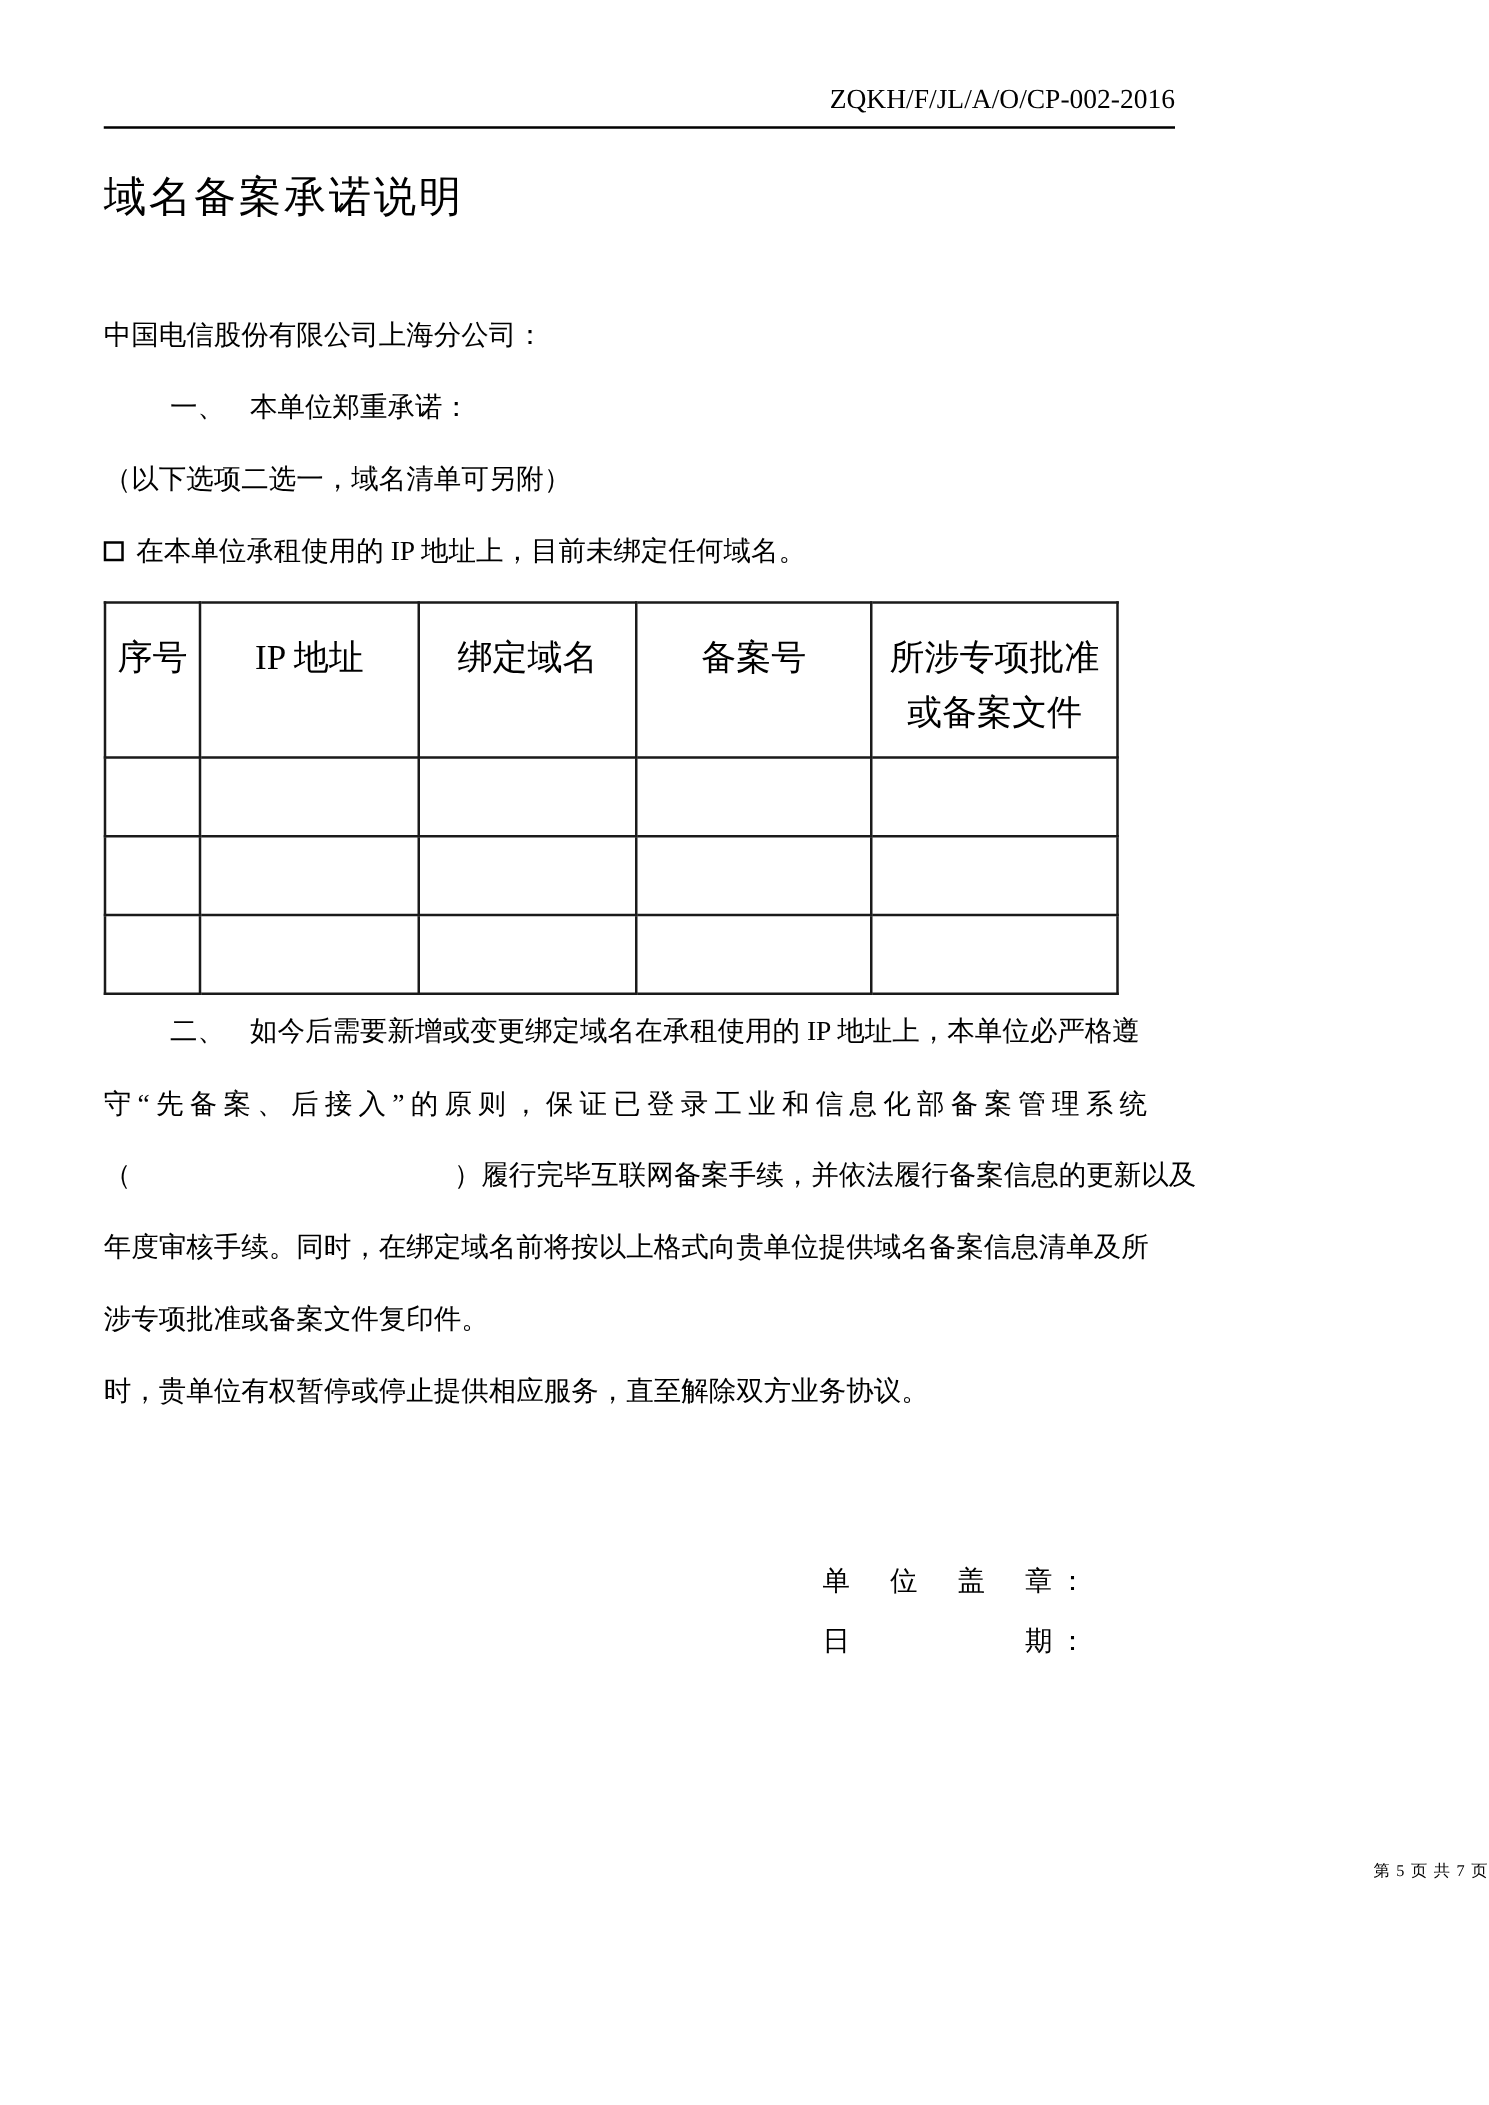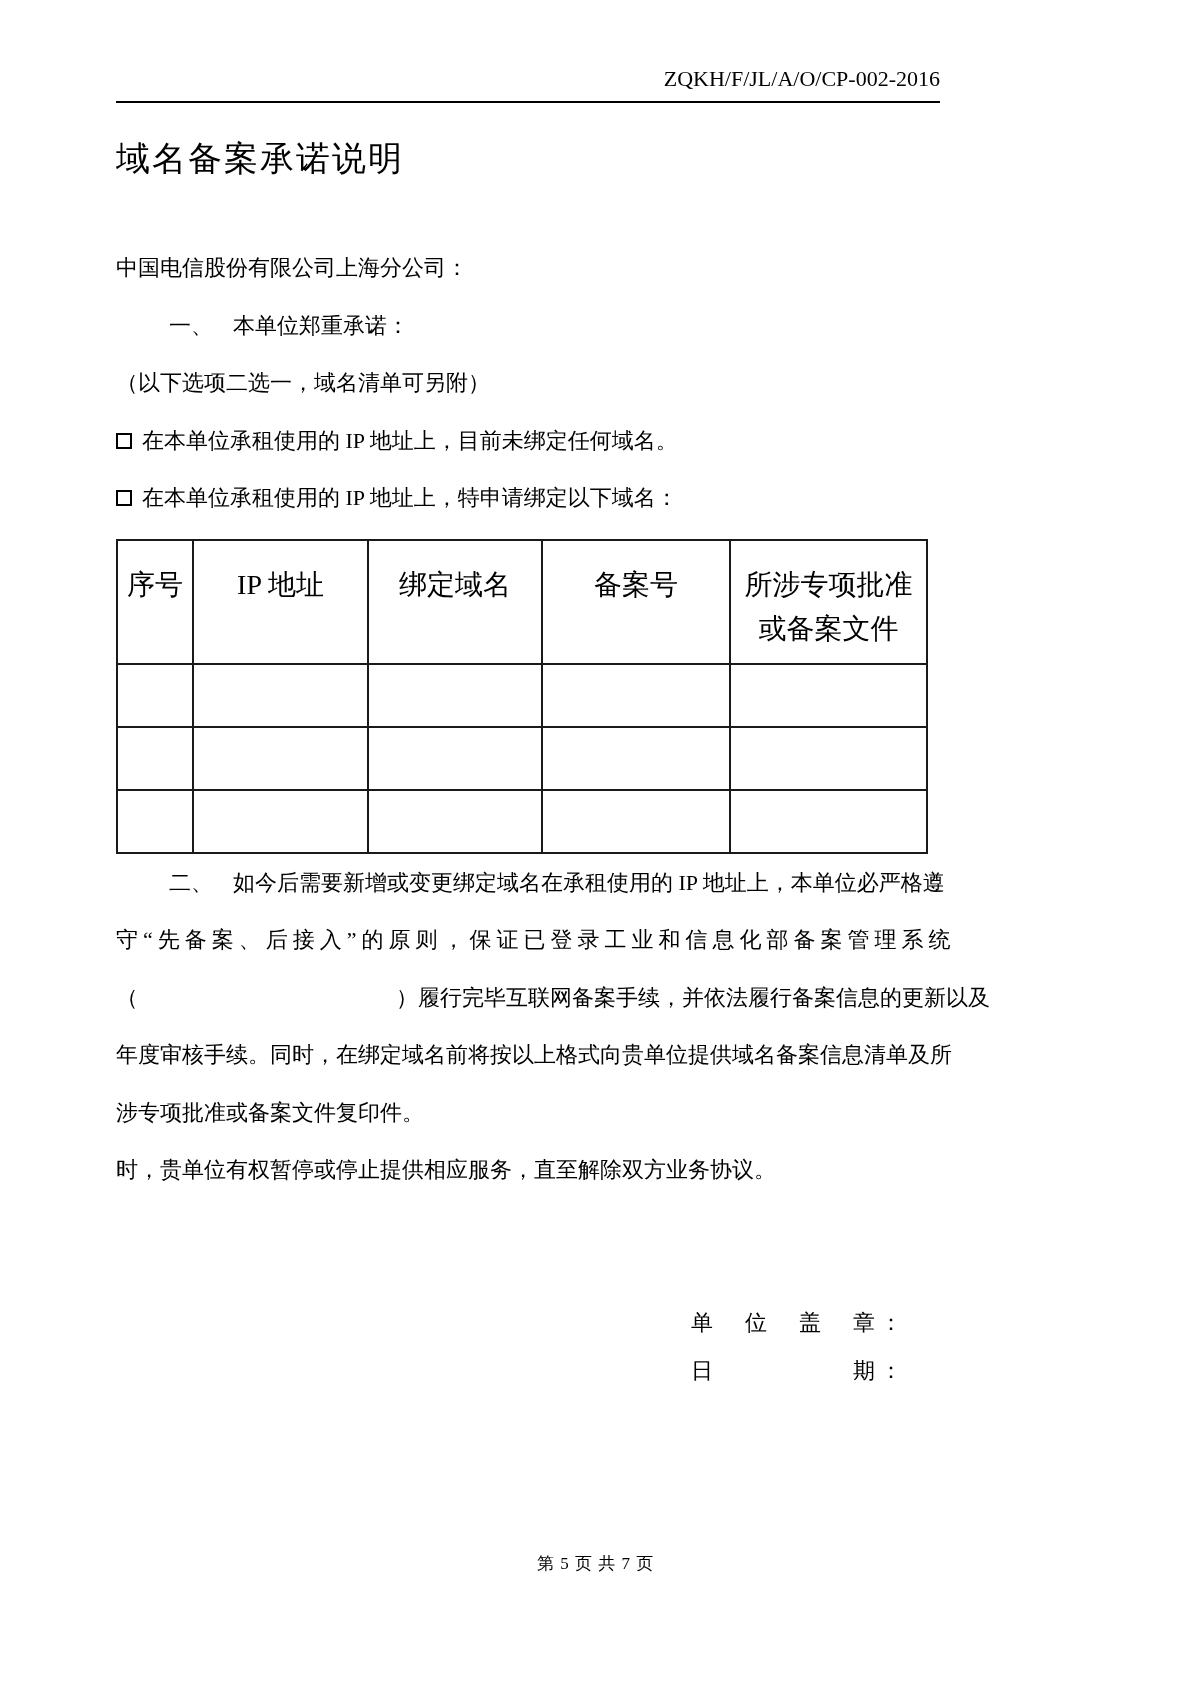--- a/index.html
+++ b/index.html
@@ -1,19 +1,19 @@
 <!DOCTYPE html>
 <html><head>
 <meta charset="utf-8">
 <style>
   html,body{margin:0;padding:0;background:#fff;}
   .page{
     width:1090px;height:1684px;box-sizing:border-box;position:relative;
     background:#fff;color:#000;
-    padding:0 150px 0 116px;
+    padding:0 150px 0 83px;
     font-family:"Liberation Serif","DejaVu Serif",serif;
     font-size:22px;
   }
   .doc-code{
     padding-top:66px;padding-bottom:9px;
     text-align:right;line-height:26px;font-size:22px;
     border-bottom:2px solid #000;
   }
   .title{
     margin-top:34px;text-align:left;
@@ -38,22 +38,22 @@
     text-align:center;padding:0;vertical-align:top;
   }
   tr.t-head{height:124px;}
   tr.t-head th{padding-top:22px;line-height:44px;}
   tr.t-row{height:63px;}
   .col-0{width:74px;}.col-1{width:173px;}.col-2{width:172px;}
   .col-3{width:186px;}.col-4{width:195px;border-radius:23px;}
   .sig-block{margin-top:100px;padding-left:575px;}
   .sig-line{line-height:48px;letter-spacing:5px;white-space:nowrap;}
   .footer{
-    position:absolute;left:0;width:1191px;top:1552px;
-    text-align:center;font-size:17px;letter-spacing:1px;
+    position:absolute;left:0;width:1191px;top:1488px;
+    text-align:right;font-size:13px;letter-spacing:1px;
   }
 </style>
 </head>
 <body>
 
 <div class="page">
 
   <div class="doc-code">ZQKH/F/JL/A/O/CP-002-2016</div>
 
   <div class="title">域名备案承诺说明</div>
@@ -63,23 +63,20 @@
   <div class="line">
     <span class="sec-num">一、</span><span>本单位郑重承诺：</span>
   </div>
 
   <div class="line">（以下选项二选一，域名清单可另附）</div>
 
   <div class="line">
     <span class="checkbox"></span><span>在本单位承租使用的 IP 地址上，目前未绑定任何域名。</span>
   </div>
 
-  <div class="line">
-    <span class="checkbox"></span><span>在本单位承租使用的 IP 地址上，特申请绑定以下域名：</span>
-  </div>
 
   <table class="domain-table">
     <tbody>
         <tr class="t-head">
       <th class="col-0">序号</th>
       <th class="col-1">IP 地址</th>
       <th class="col-2">绑定域名</th>
       <th class="col-3">备案号</th>
       <th class="col-4">
         <span>所涉专项批准</span><br>

